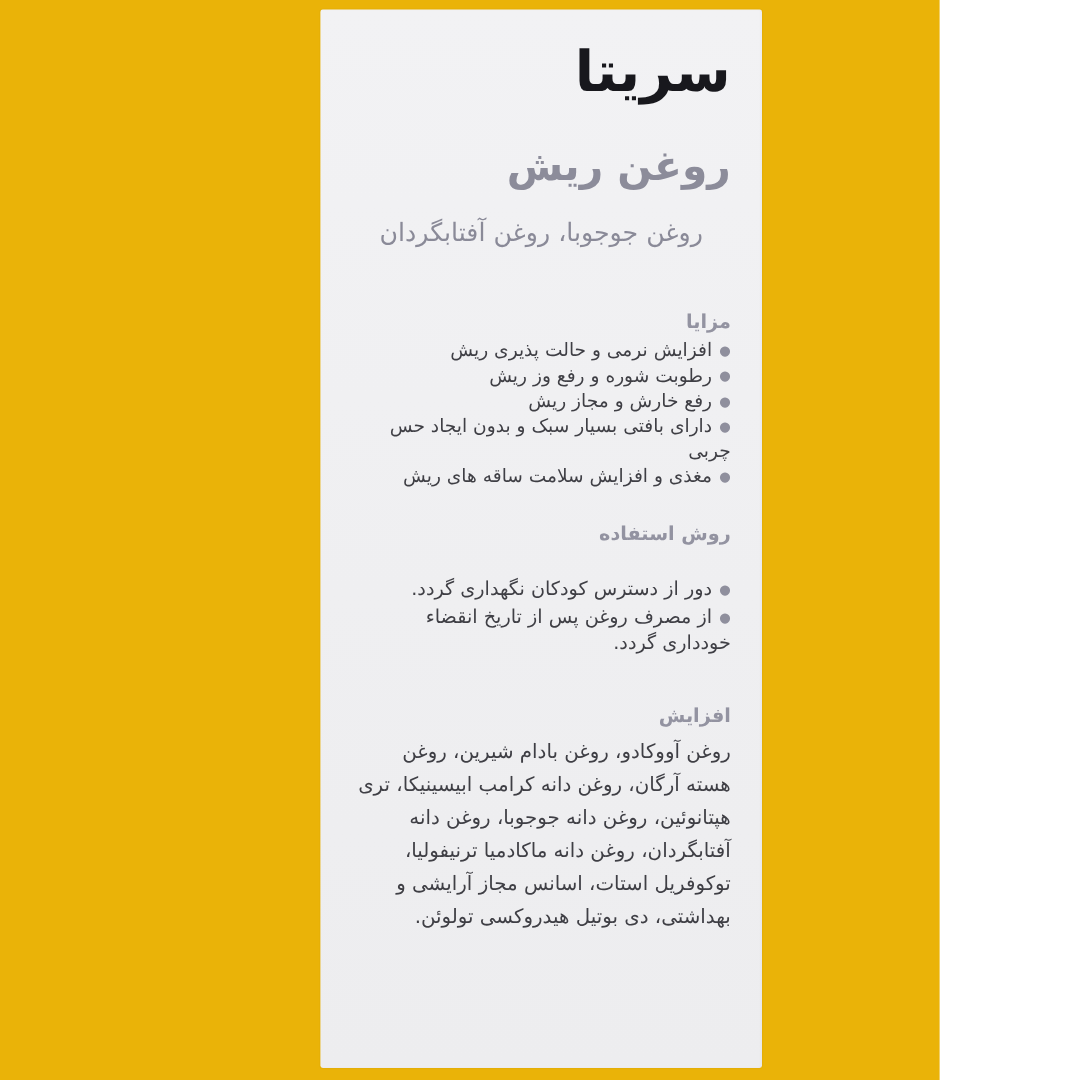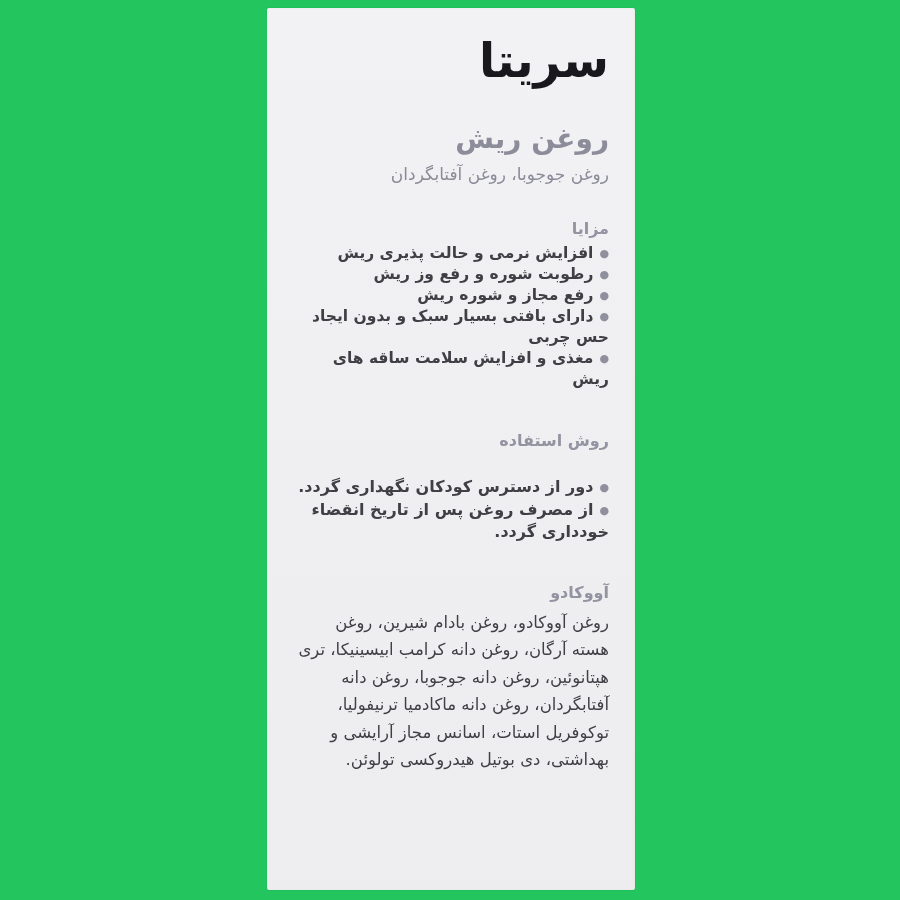--- a/index.html
+++ b/index.html
@@ -3,23 +3,23 @@
 <meta charset="utf-8">
 <style>
   html, body {
     margin: 0;
     padding: 0;
     background: #ffffff;
     font-family: "DejaVu Sans", sans-serif;
   }
   .page {
     position: relative;
-    width: 900px;
+    width: 783px;
     height: 900px;
-    background: #22c55e;
+    background: #eab308;
     overflow: hidden;
   }
   .panel {
     position: absolute;
     left: 267px;
     top: 8px;
     width: 368px;
     height: 882px;
     background: linear-gradient(180deg, #f2f2f4 0%, #efeff1 55%, #ededef 100%);
     border-radius: 2px;
@@ -32,59 +32,59 @@
   }
   .logo {
     font-size: 47px;
     line-height: 58px;
     font-weight: bold;
     color: #18181d;
     letter-spacing: 0.5px;
   }
   .title {
     margin: 33px 0 0 0;
-    font-size: 28px;
+    font-size: 34px;
     line-height: 32px;
     font-weight: bold;
     color: #8c8c9a;
   }
   .subtitle {
-    margin-top: 4px;
-    font-size: 17px;
+    margin-top: 24px;
+    font-size: 21px;
     line-height: 30px;
     font-weight: normal;
     color: #8a8a98;
+    text-align: center;
   }
   .section-heading {
     margin: 0 0 4px 0;
     font-size: 16px;
     line-height: 20px;
     font-weight: bold;
     color: #9393a1;
   }
-  .benefits { margin-top: 30px; }
+  .benefits { margin-top: 49px; }
   .plain-list {
     list-style: none;
     margin: 0;
     padding: 0;
   }
   .plain-list li {
     font-size: 15.5px;
     line-height: 21px;
     color: #3f3f45;
-    font-weight: bold;
   }
   .dot {
     display: inline-block;
     color: #8f8f9d;
     font-size: 11px;
     vertical-align: 1px;
     margin-left: 6px;
   }
-  .usage { margin-top: 41px; }
+  .usage { margin-top: 27px; }
   .body-paragraph {
     margin: 4px 0 0 0;
     font-size: 16.5px;
     line-height: 27px;
     color: #3f3f45;
   }
   .warnings { margin-top: 25px; text-align: right; }
   .warnings .plain-list li {
     font-size: 16px;
     line-height: 21.5px;
@@ -105,36 +105,36 @@
 
     <h1 class="title">روغن ریش</h1>
 
     <div class="subtitle">روغن جوجوبا، روغن آفتابگردان</div>
 
     <section class="benefits">
       <h2 class="section-heading">مزایا</h2>
       <ul class="plain-list">
           <li><span class="dot">●</span><span>افزایش نرمی و حالت پذیری ریش</span></li>
           <li><span class="dot">●</span><span>رطوبت شوره و رفع وز ریش</span></li>
-          <li><span class="dot">●</span><span>رفع مجاز و شوره ریش</span></li>
+          <li><span class="dot">●</span><span>رفع خارش و مجاز ریش</span></li>
           <li><span class="dot">●</span><span>دارای بافتی بسیار سبک و بدون ایجاد حس چربی</span></li>
           <li><span class="dot">●</span><span>مغذی و افزایش سلامت ساقه های ریش</span></li>
         </ul>
     </section>
 
     <section class="usage">
       <h2 class="section-heading">روش استفاده</h2>
     </section>
 
     <section class="warnings">
       <ul class="plain-list">
           <li><span class="dot">●</span><span>دور از دسترس کودکان نگهداری گردد.</span></li>
           <li><span class="dot">●</span><span>از مصرف روغن پس از تاریخ انقضاء خودداری گردد.</span></li>
         </ul>
     </section>
 
     <section class="ingredients">
-      <h2 class="section-heading">آووکادو</h2>
+      <h2 class="section-heading">افزایش</h2>
       <p class="body-paragraph">روغن آووکادو، روغن بادام شیرین، روغن هسته آرگان، روغن دانه کرامب ابیسینیکا، تری هپتانوئین، روغن دانه جوجوبا، روغن دانه آفتابگردان، روغن دانه ماکادمیا ترنیفولیا، توکوفریل استات، اسانس مجاز آرایشی و بهداشتی، دی بوتیل هیدروکسی تولوئن.</p>
     </section>
 
   </div>
 </div>
 
 </body></html>

